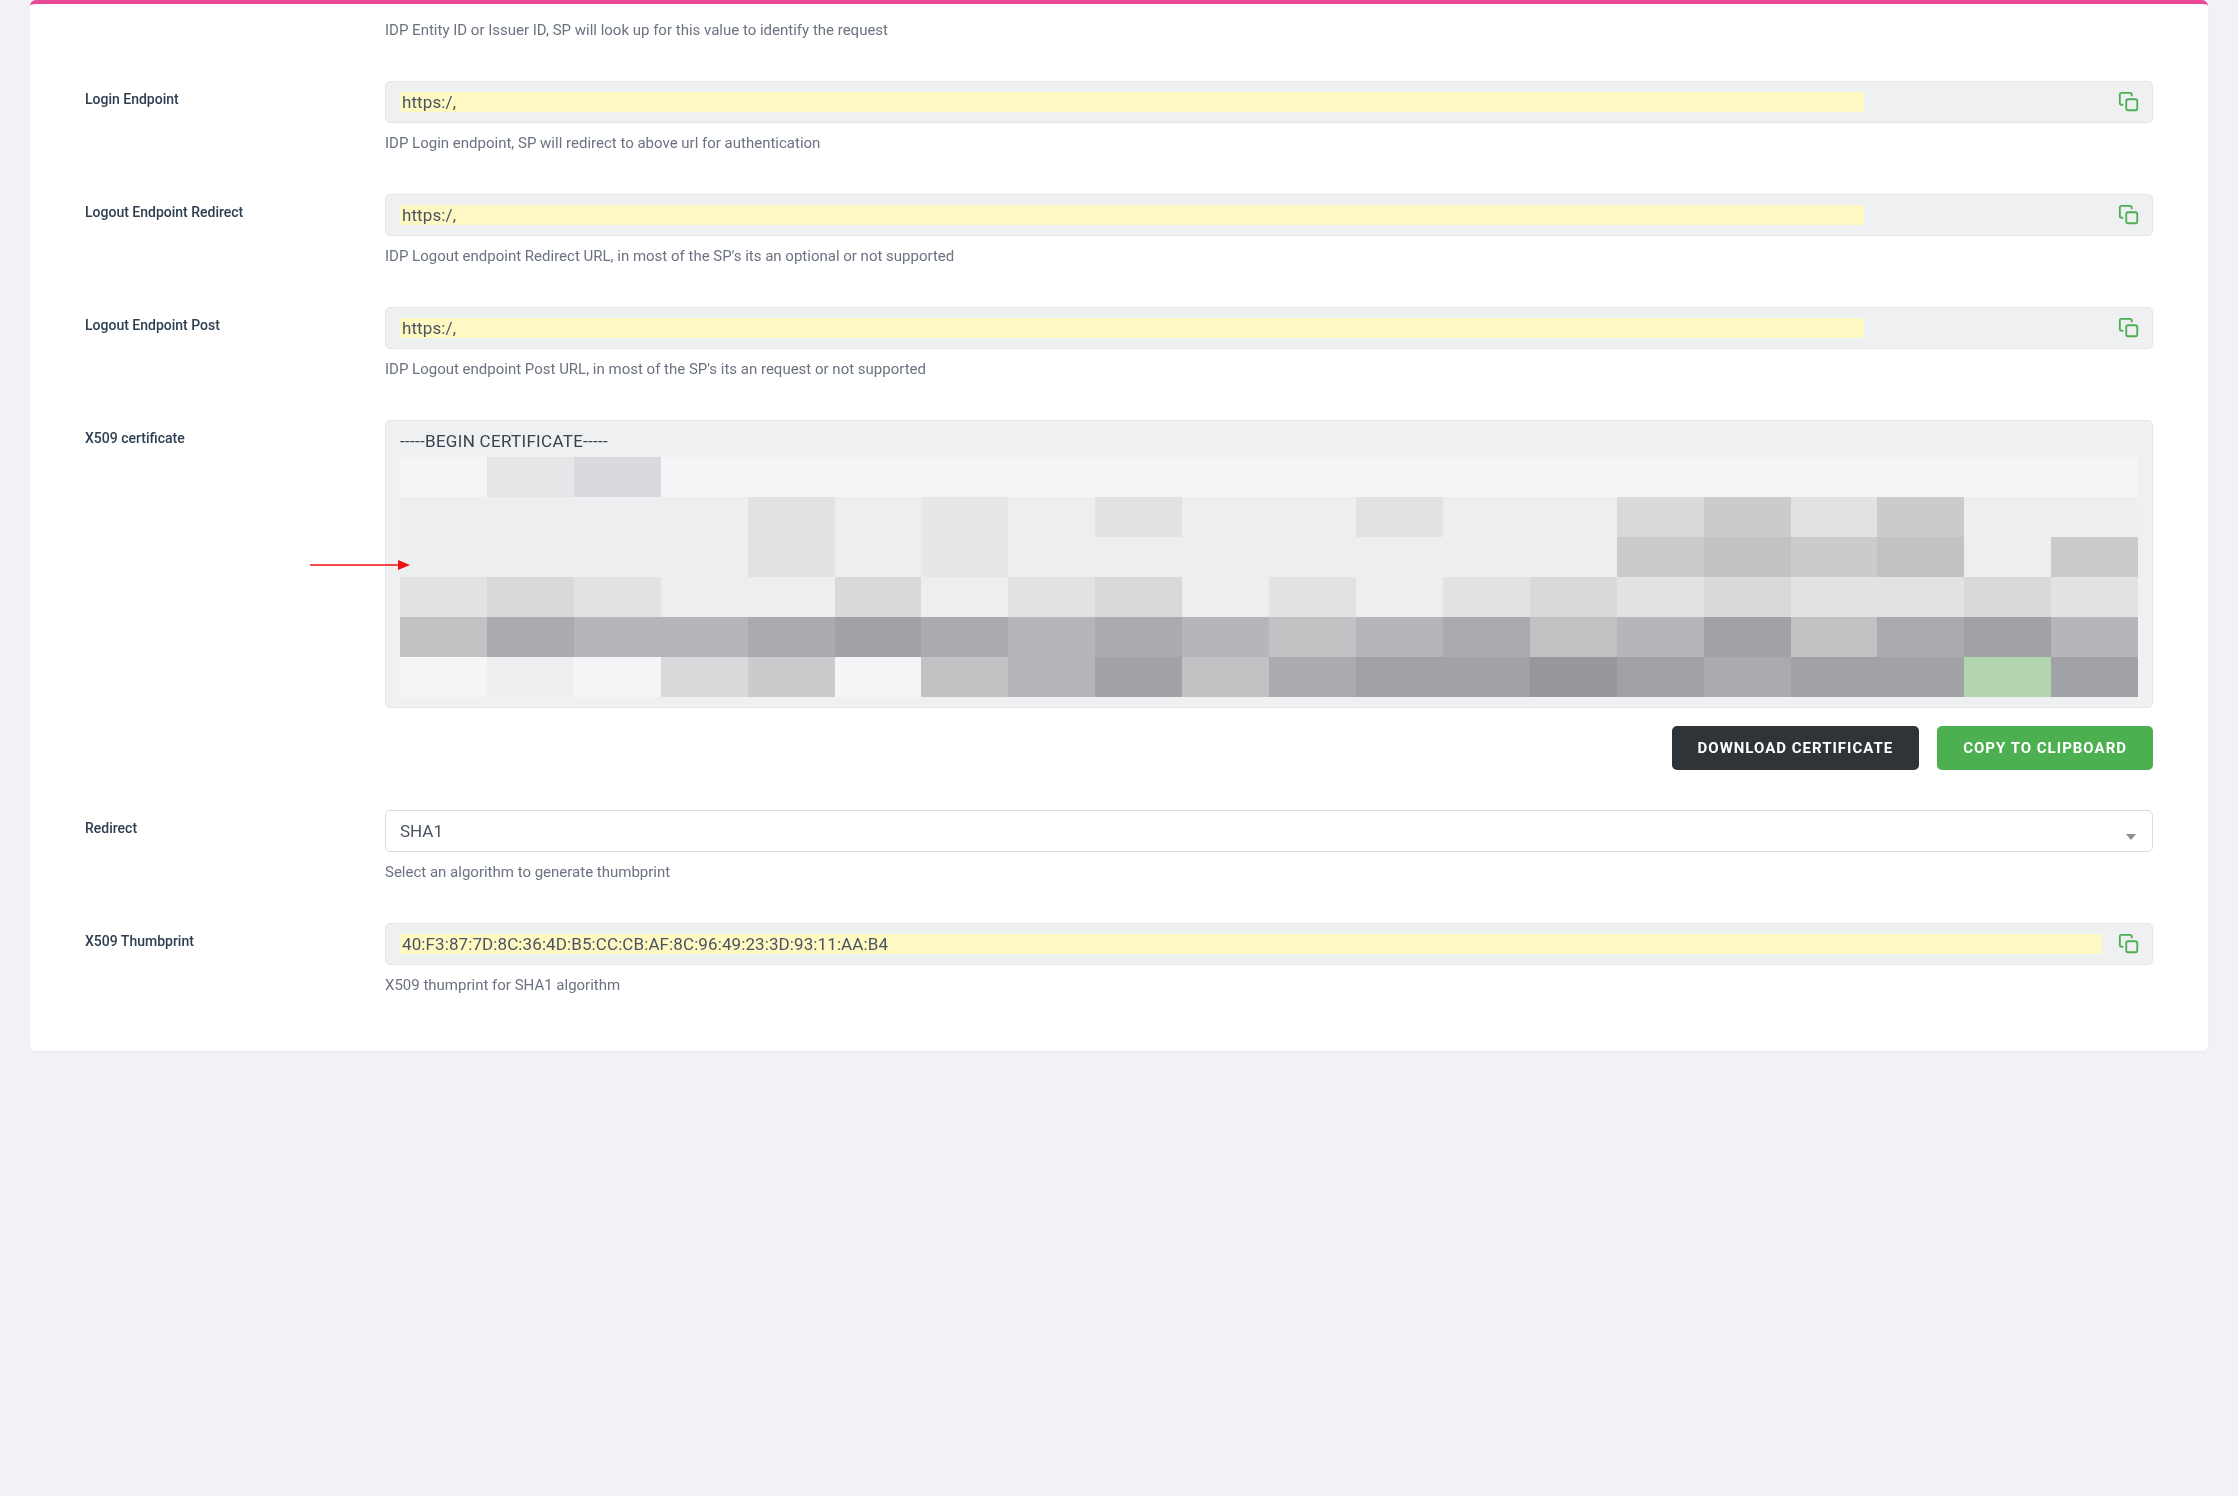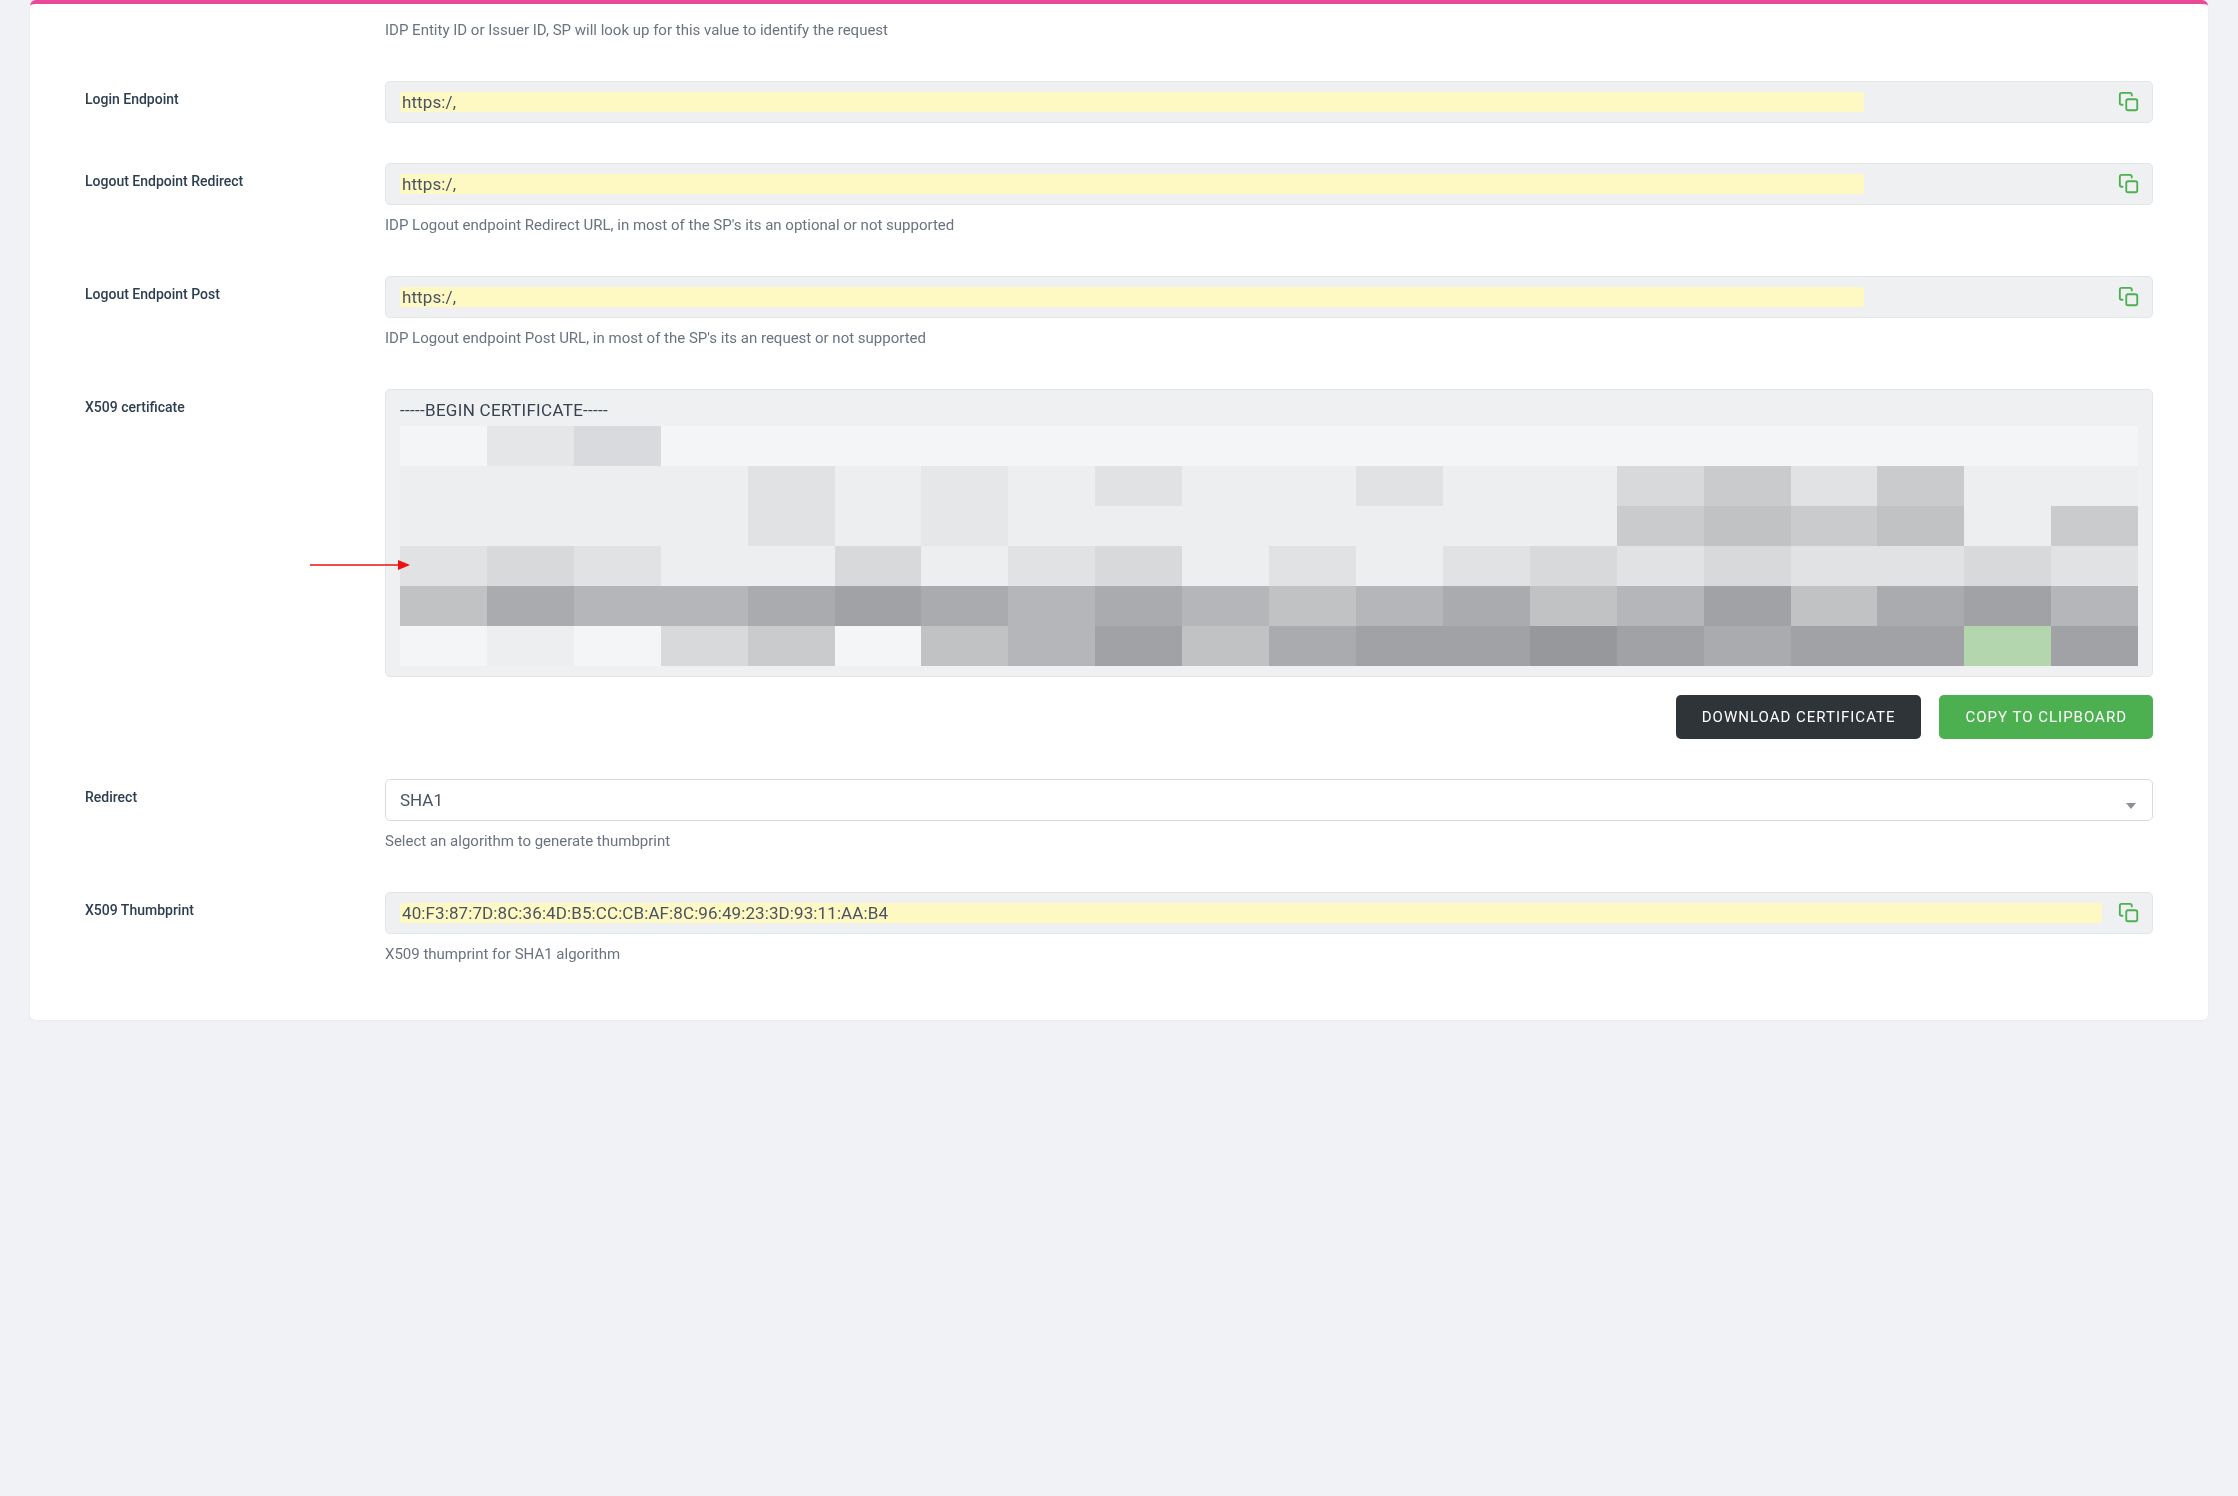--- a/index.html
+++ b/index.html
@@ -115,21 +115,21 @@
       display: flex;
       justify-content: flex-end;
       gap: 18px;
       margin-top: 18px;
     }
     .btn {
       border: none;
       border-radius: 5px;
       padding: 13px 26px;
       font-size: 15px;
-      font-weight: 400;
+      font-weight: 700;
       letter-spacing: 1px;
       cursor: pointer;
       font-family: inherit;
     }
     .btn-dark {
       background: #2f3439;
       color: #fff;
     }
     .btn-green {
       background: #4caf50;
@@ -179,20 +179,21 @@
       <div class="form-field">
         <div class="readonly-wrap">
           <div class="readonly-inner">https:/,</div>
           <span class="copy-icon">
             <svg viewBox="0 0 24 24" width="22" height="22" fill="none" stroke="#4caf50" stroke-width="2" stroke-linecap="round" stroke-linejoin="round">
               <rect x="9" y="9" width="12" height="12" rx="2"></rect>
               <path d="M5 15H4a2 2 0 0 1-2-2V4a2 2 0 0 1 2-2h9a2 2 0 0 1 2 2v1"></path>
             </svg>
           </span>
         </div>
+        <div class="help-text">IDP Login endpoint, SP will redirect to above url for authentication</div>
       </div>
     </div>
 
     <div class="form-row">
       <div class="form-label">Logout Endpoint Redirect</div>
       <div class="form-field">
         <div class="readonly-wrap">
           <div class="readonly-inner">https:/,</div>
           <span class="copy-icon">
             <svg viewBox="0 0 24 24" width="22" height="22" fill="none" stroke="#4caf50" stroke-width="2" stroke-linecap="round" stroke-linejoin="round">

